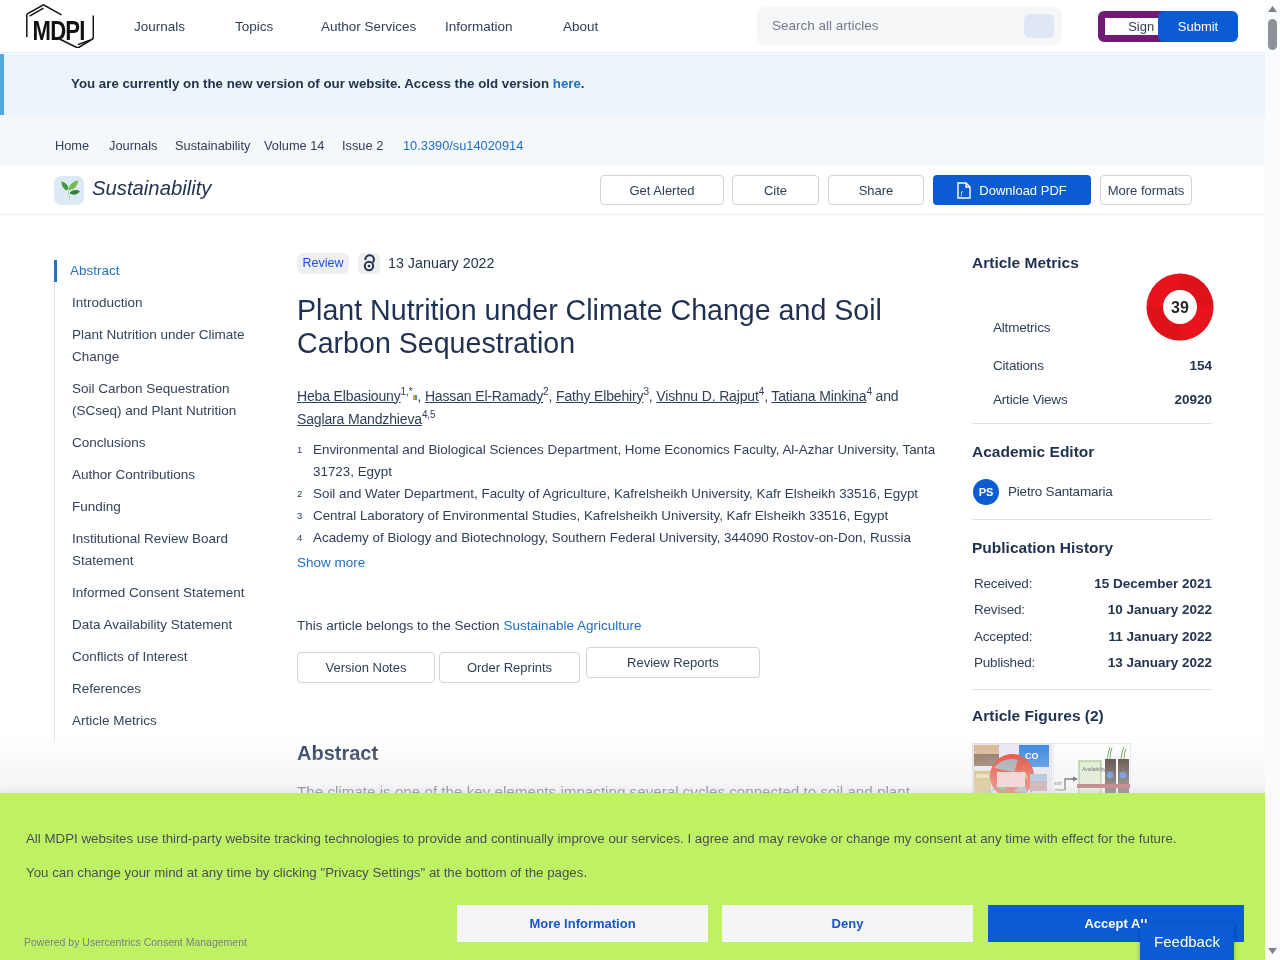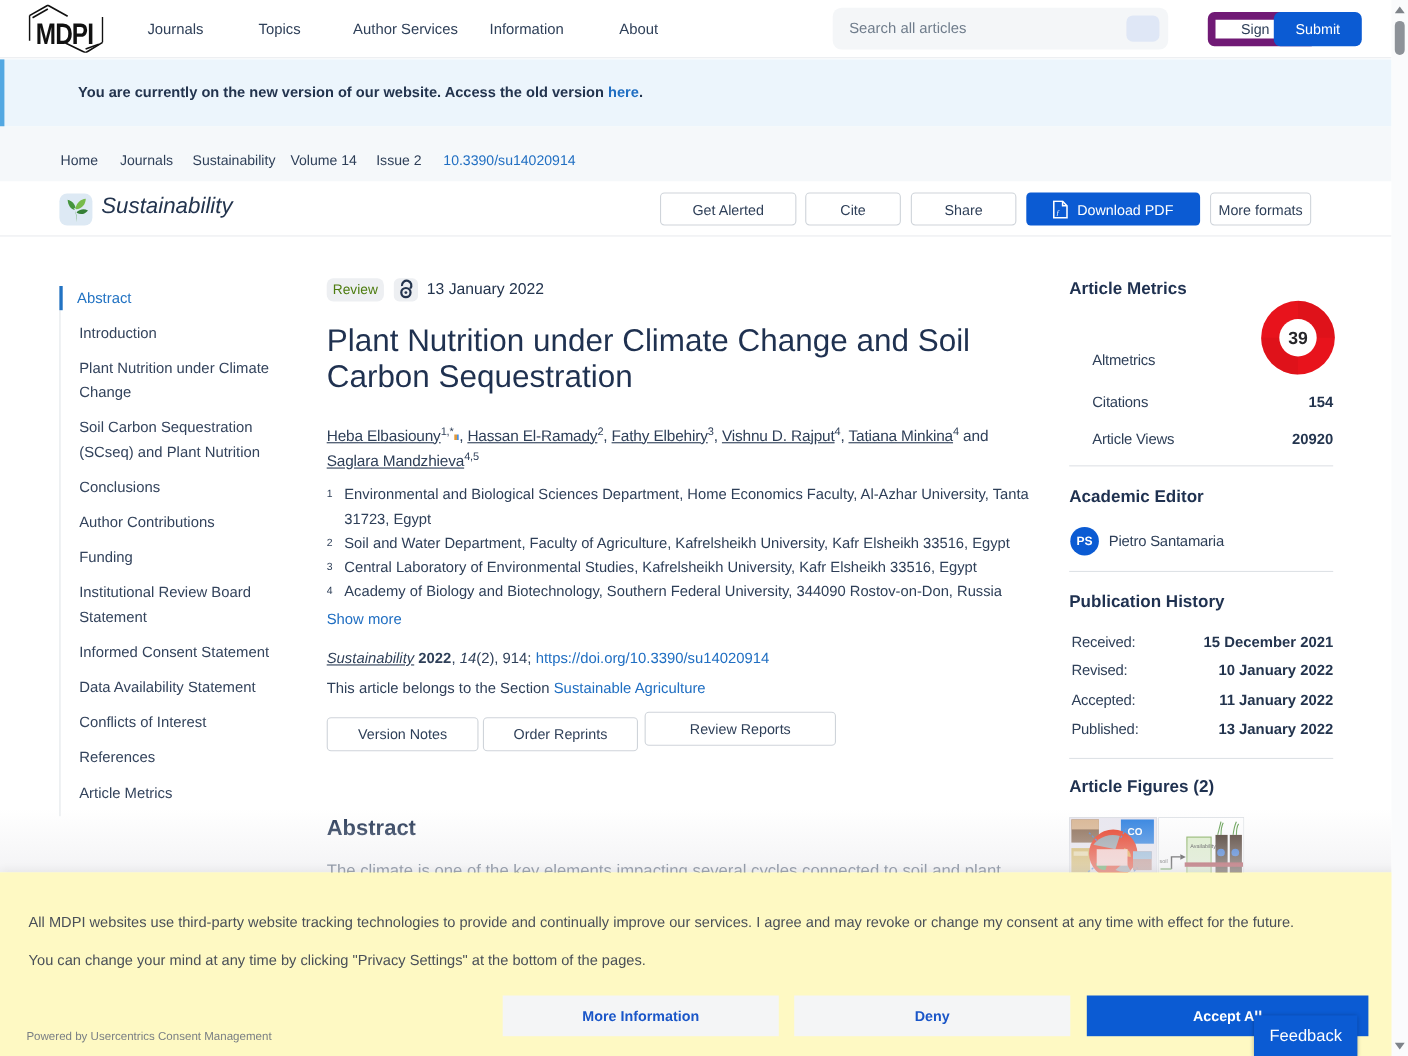--- a/index.html
+++ b/index.html
@@ -46,21 +46,21 @@
 
   
   #toc { position:absolute; left:54px; top:260px; width:203px; border-left:1px solid #e2e6ea; }
   #toc div { padding-left:17px; font-size:13.5px; line-height:22px; color:#33435c;
              margin-bottom:10px; }
   #toc .act { color:#2273c3; border-left:3px solid #2273c3; padding-left:13px; margin-left:-1px;}
 
   
   #main { position:absolute; left:297px; top:253px; width:660px; }
   .pill { display:inline-block; background:#edeff2; border-radius:6px; height:21px;
-          line-height:21px; width:52px; text-align:center; font-size:12.5px; color:#4d7c0f; }
+          line-height:21px; width:52px; text-align:center; font-size:12.5px; color:#1d4ed8; }
   #oabadge { position:absolute; left:61px; top:0; width:22px; height:21px; background:#edeff2;
              border-radius:5px; }
   #date { position:absolute; left:91px; top:2px; font-size:14.3px; color:#23344e; }
   #title { position:absolute; left:0; top:41px; font-size:28.6px; line-height:33px; color:#1f3150; width:640px; }
   #authors { position:absolute; left:0; top:131.5px; letter-spacing:-0.15px; font-size:14px; line-height:23px; color:#2e3f58; width:660px;}
   #authors a { color:#2e3f58; text-decoration:underline; }
   sup { font-size:10px; line-height:0; }
   #affil { position:absolute; left:0; top:185.5px; font-size:13.4px; line-height:22px; color:#2e3f58; width:660px; }
   #affil .row { display:flex; }
   #affil .n { width:16px; font-size:9.5px; padding-top:0px; flex:none; }
@@ -78,21 +78,21 @@
   
   #rs { position:absolute; left:972px; top:254px; width:240px; }
   .rh { font-size:15.5px; font-weight:bold; color:#1f3150; }
   .rrow { position:absolute; font-size:13.5px; letter-spacing:-0.2px; color:#2e3f58; }
   .rv { position:absolute; font-size:13.5px; font-weight:bold; color:#23344e; text-align:center; right:0;}
   .rhr { position:absolute; left:0; width:240px; border-top:1px solid #dee2e6; }
 
   
   #fade { position:absolute; left:0; top:735px; width:1265px; height:58px; z-index:8;
           background:linear-gradient(rgba(236,236,239,0), rgba(236,236,239,0.60)); }
-  #cookie { position:absolute; left:0; top:793px; width:1280px; height:167px; background:#fef9c3;
+  #cookie { position:absolute; left:0; top:793px; width:1280px; height:167px; background:#bef264;
             z-index:9; box-shadow:0 -2px 8px rgba(0,0,0,0.06); }
   #cookie .t { position:absolute; left:26px; font-size:13.3px; color:#4a5058; }
   .cbtn { position:absolute; top:112px; height:37px; font-size:13px; font-weight:bold;
           display:flex; align-items:center; justify-content:center; background:#f4f5f6; color:#1a56c8; }
   #accept { background:#0b5bd3; color:#fff; }
   #powered { position:absolute; left:24px; top:143px; font-size:10.5px; color:#7b8085; }
   #feedback { position:absolute; left:1140px; top:923px; width:94px; height:37px; background:#0b5bd3;
               color:#fff; font-size:15px; display:flex; align-items:center; justify-content:center;
               z-index:10; box-shadow:0 1px 4px rgba(0,0,0,0.3); }
 
@@ -205,21 +205,20 @@
     <div class="row">
         <span class="n">3</span>
         <span>Central Laboratory of Environmental Studies, Kafrelsheikh University, Kafr Elsheikh 33516, Egypt</span>
       </div>
     <div class="row">
         <span class="n">4</span>
         <span>Academy of Biology and Biotechnology, Southern Federal University, 344090 Rostov-on-Don, Russia</span>
       </div>
   </div>
   <div id="showmore">Show more</div>
-  <div id="cite1"><span style="font-style:italic;text-decoration:underline">Sustainability</span> <b>2022</b>, <i>14</i>(2), 914; <a>https://doi.org/10.3390/su14020914</a></div>
   <div id="cite2">This article belongs to the Section <a>Sustainable Agriculture</a></div>
   <div class="mbtn" style="left:0px;top:399px;width:138px">Version Notes</div>
   <div class="mbtn" style="left:142px;top:399px;width:141px">Order Reprints</div>
   <div class="mbtn" style="left:289px;top:394px;width:174px">Review Reports</div>
   <div id="absh">Abstract</div>
   <div id="abst">The climate is one of the key elements impacting several cycles connected to soil and plant systems, as well as plant nutrition and soil carbon content (SC). Nutrient cycling and plant</div>
 </div>
 
 <div id="rs">
   <div class="rh" style="position:absolute;top:0">Article Metrics</div>

